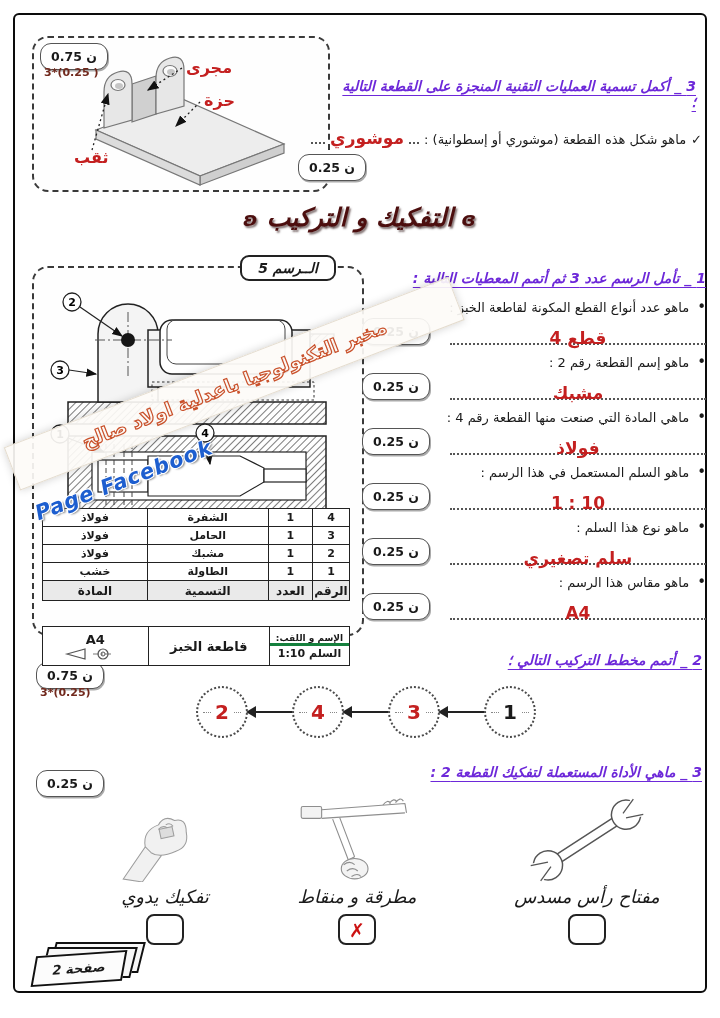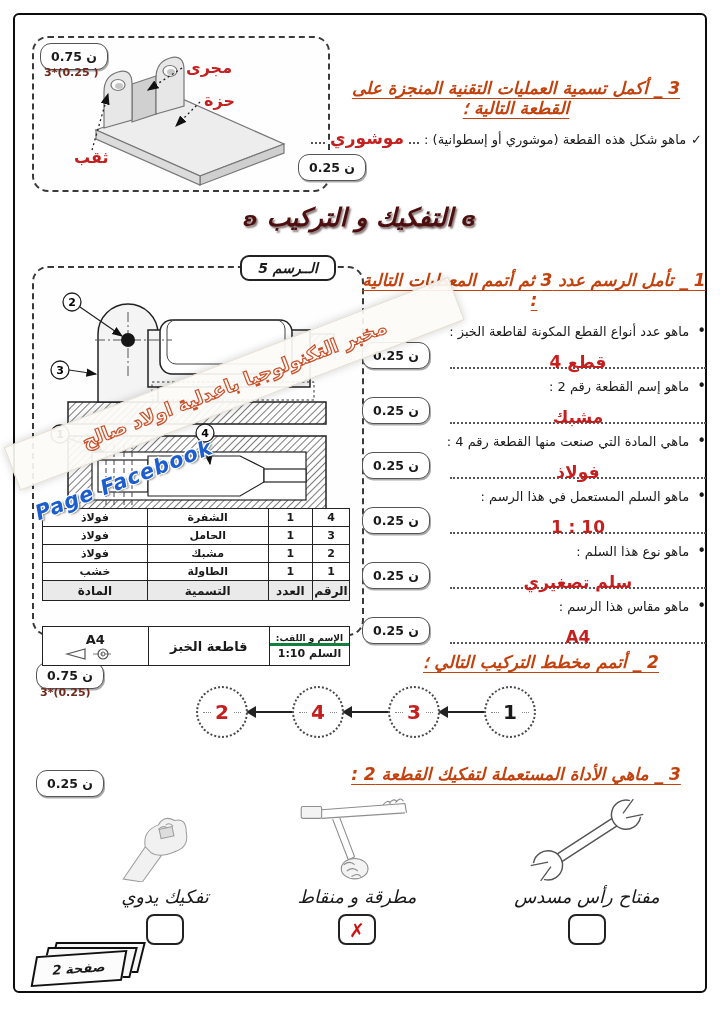--- a/index.html
+++ b/index.html
@@ -7,22 +7,22 @@
           font-family:"DejaVu Sans",sans-serif;color:#1a1a1a;}
   .frame{position:absolute;left:13px;top:13px;width:690px;height:976px;
          border:2px solid #0c0c0c;border-radius:6px;}
   
   .pill{display:inline-block;border:1.5px solid #555;border-radius:11px;background:#fff;
         padding:5px 10px;font-size:12.5px;font-weight:bold;box-shadow:1px 1.5px 0 #aaa;white-space:nowrap;}
   .pts-detail{font-size:11px;font-weight:bold;color:#71281c;}
   
   .dashed-box{position:absolute;border:2px dashed #3a3a3a;border-radius:16px;background:#fefefe;}
   
-  .qhead{position:absolute;direction:rtl;text-align:center;font-weight:bold;font-style:italic;
-         font-size:17px;color:#c2410c;text-decoration:underline;text-decoration-thickness:1px;
+  .qhead{position:absolute;direction:rtl;text-align:right;font-weight:bold;font-style:italic;
+         font-size:14px;color:#6d28d9;text-decoration:underline;text-decoration-thickness:1px;
          text-underline-offset:4px;}
   .red{color:#c42020;}
   .redans{color:#c42020;font-weight:bold;font-size:16px;white-space:nowrap;}
   
   .subq-row{position:absolute;direction:rtl;display:flex;align-items:baseline;gap:5px;font-size:13px;}
   .lead{border-bottom:2px dotted #555;height:0.9em;}
   
   .sec-title{position:absolute;left:0;top:203px;width:720px;text-align:center;direction:rtl;
              font-size:25px;font-weight:bold;font-style:italic;color:#4c0e0e;
              text-shadow:1.5px 1.5px 2px rgba(30,0,0,.55);letter-spacing:1px;}

